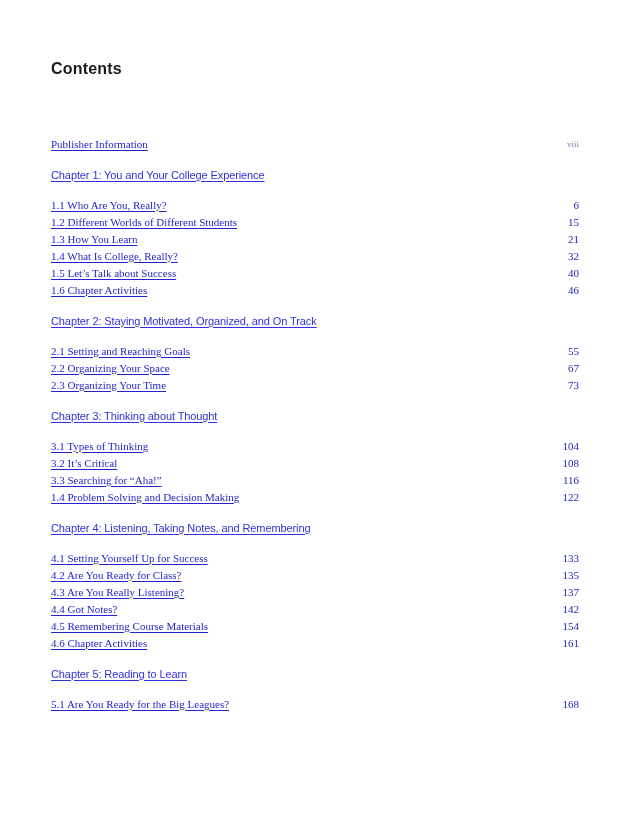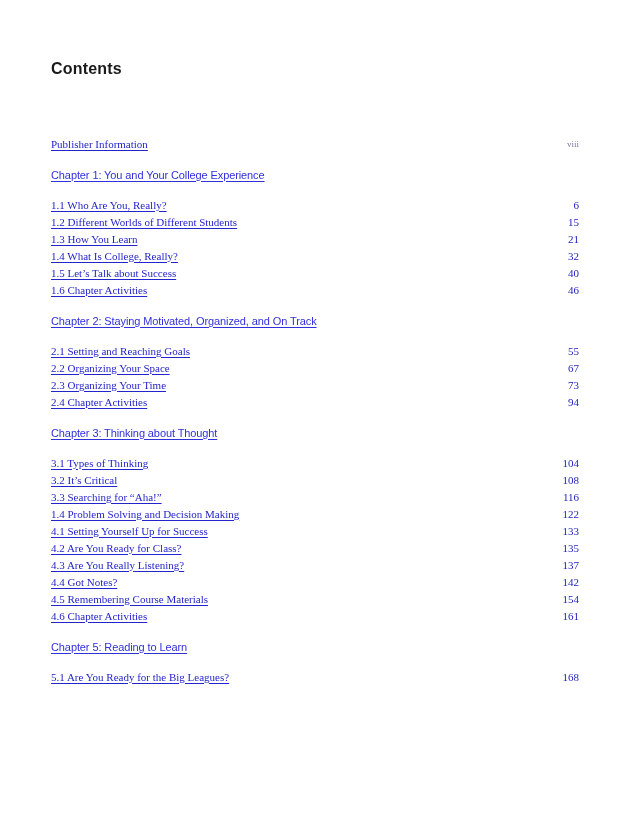--- a/index.html
+++ b/index.html
@@ -122,42 +122,41 @@
         <span class="page-num">55</span>
       </div>
       <div class="toc-row">
         <a class="section-link" href="#">2.2 Organizing Your Space</a>
         <span class="page-num">67</span>
       </div>
       <div class="toc-row">
         <a class="section-link" href="#">2.3 Organizing Your Time</a>
         <span class="page-num">73</span>
       </div>
-      <div class="toc-row">
-        <a class="section-link" href="#">2.4 Chapter Activities</a>
-        <span class="page-num">94</span>
-      </div>
       <div class="chapter-row">
         <a class="chapter-link" href="#">Chapter 3: Thinking about Thought</a>
       </div>
       <div class="toc-row">
         <a class="section-link" href="#">3.1 Types of Thinking</a>
         <span class="page-num">104</span>
       </div>
       <div class="toc-row">
         <a class="section-link" href="#">3.2 It’s Critical</a>
         <span class="page-num">108</span>
       </div>
       <div class="toc-row">
         <a class="section-link" href="#">3.3 Searching for “Aha!”</a>
         <span class="page-num">116</span>
       </div>
       <div class="toc-row">
         <a class="section-link" href="#">1.4 Problem Solving and Decision Making</a>
         <span class="page-num">122</span>
+      </div>
+      <div class="chapter-row">
+        <a class="chapter-link" href="#">Chapter 4: Listening, Taking Notes, and Remembering</a>
       </div>
       <div class="toc-row">
         <a class="section-link" href="#">4.1 Setting Yourself Up for Success</a>
         <span class="page-num">133</span>
       </div>
       <div class="toc-row">
         <a class="section-link" href="#">4.2 Are You Ready for Class?</a>
         <span class="page-num">135</span>
       </div>
       <div class="toc-row">

